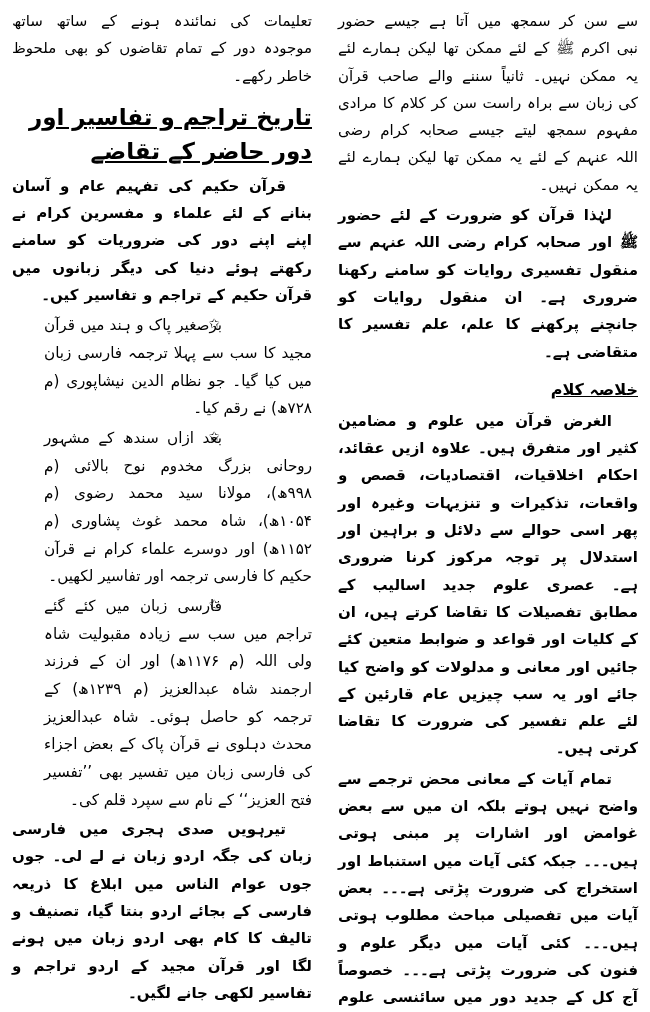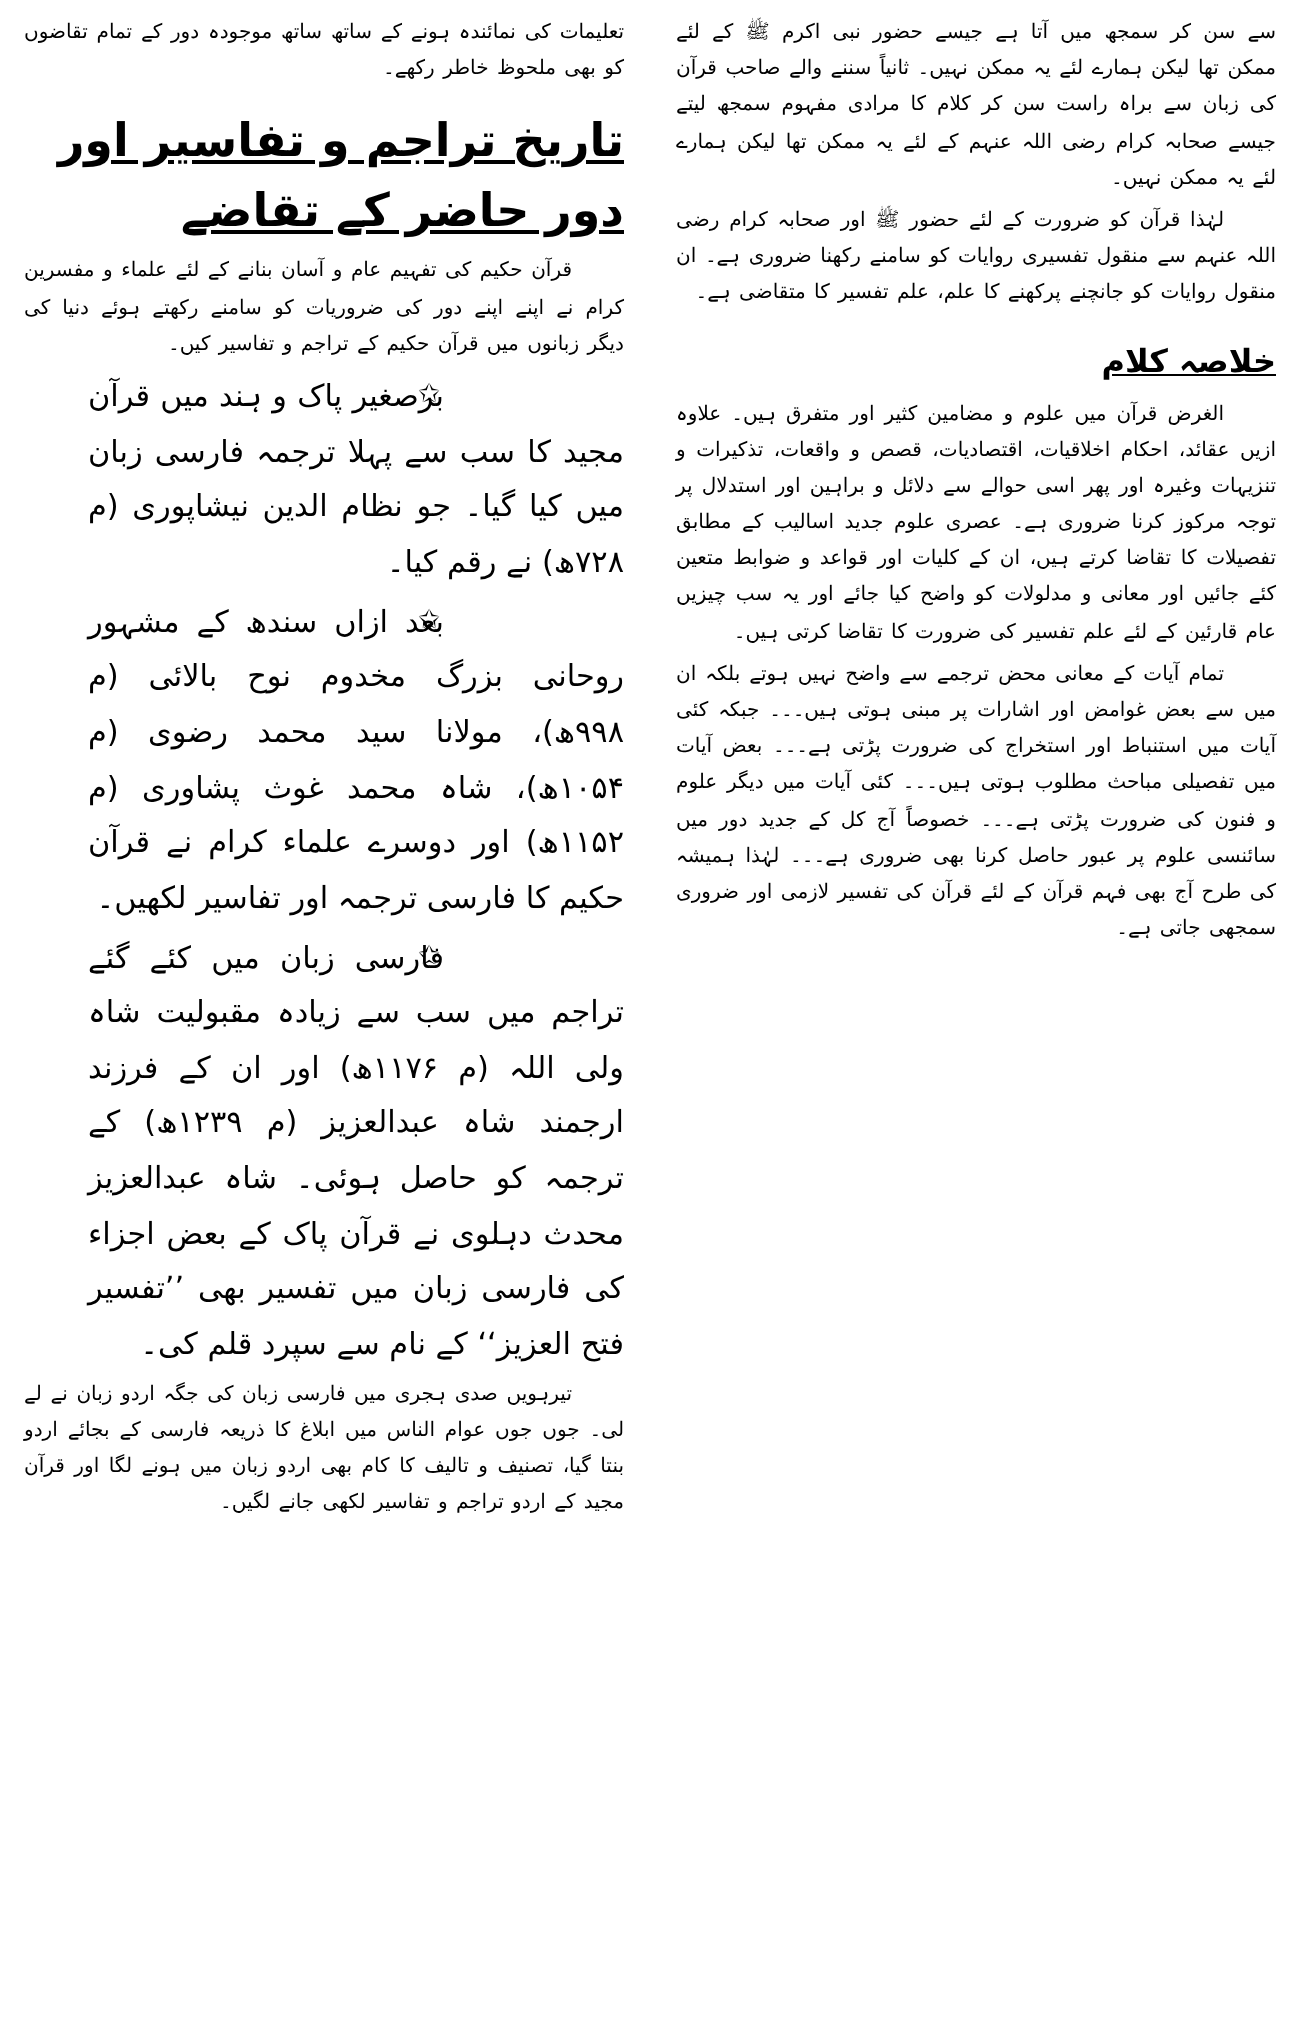--- a/index.html
+++ b/index.html
@@ -50,27 +50,28 @@
     bottom: 10px;
     right: 50%;
     width: 0px;
     border-left: 0px solid transparent;
   }
   p {
     margin: 0 0 3px 0;
     text-align: justify;
     text-align-last: right;
     direction: rtl;
-    font-size: 10px;
+    font-size: 15px;
     line-height: 1.82;
     letter-spacing: 0px;
     word-spacing: 1px;
   }
   p.indent {
     text-indent: 26px;
+    font-weight: bold;
   }
   .heading {
     direction: rtl;
     text-align: right;
     font-size: 23px;
     font-weight: bold;
     line-height: 1.5;
     margin: 10px 0 4px 0;
     letter-spacing: 0px;
     text-decoration: underline;

